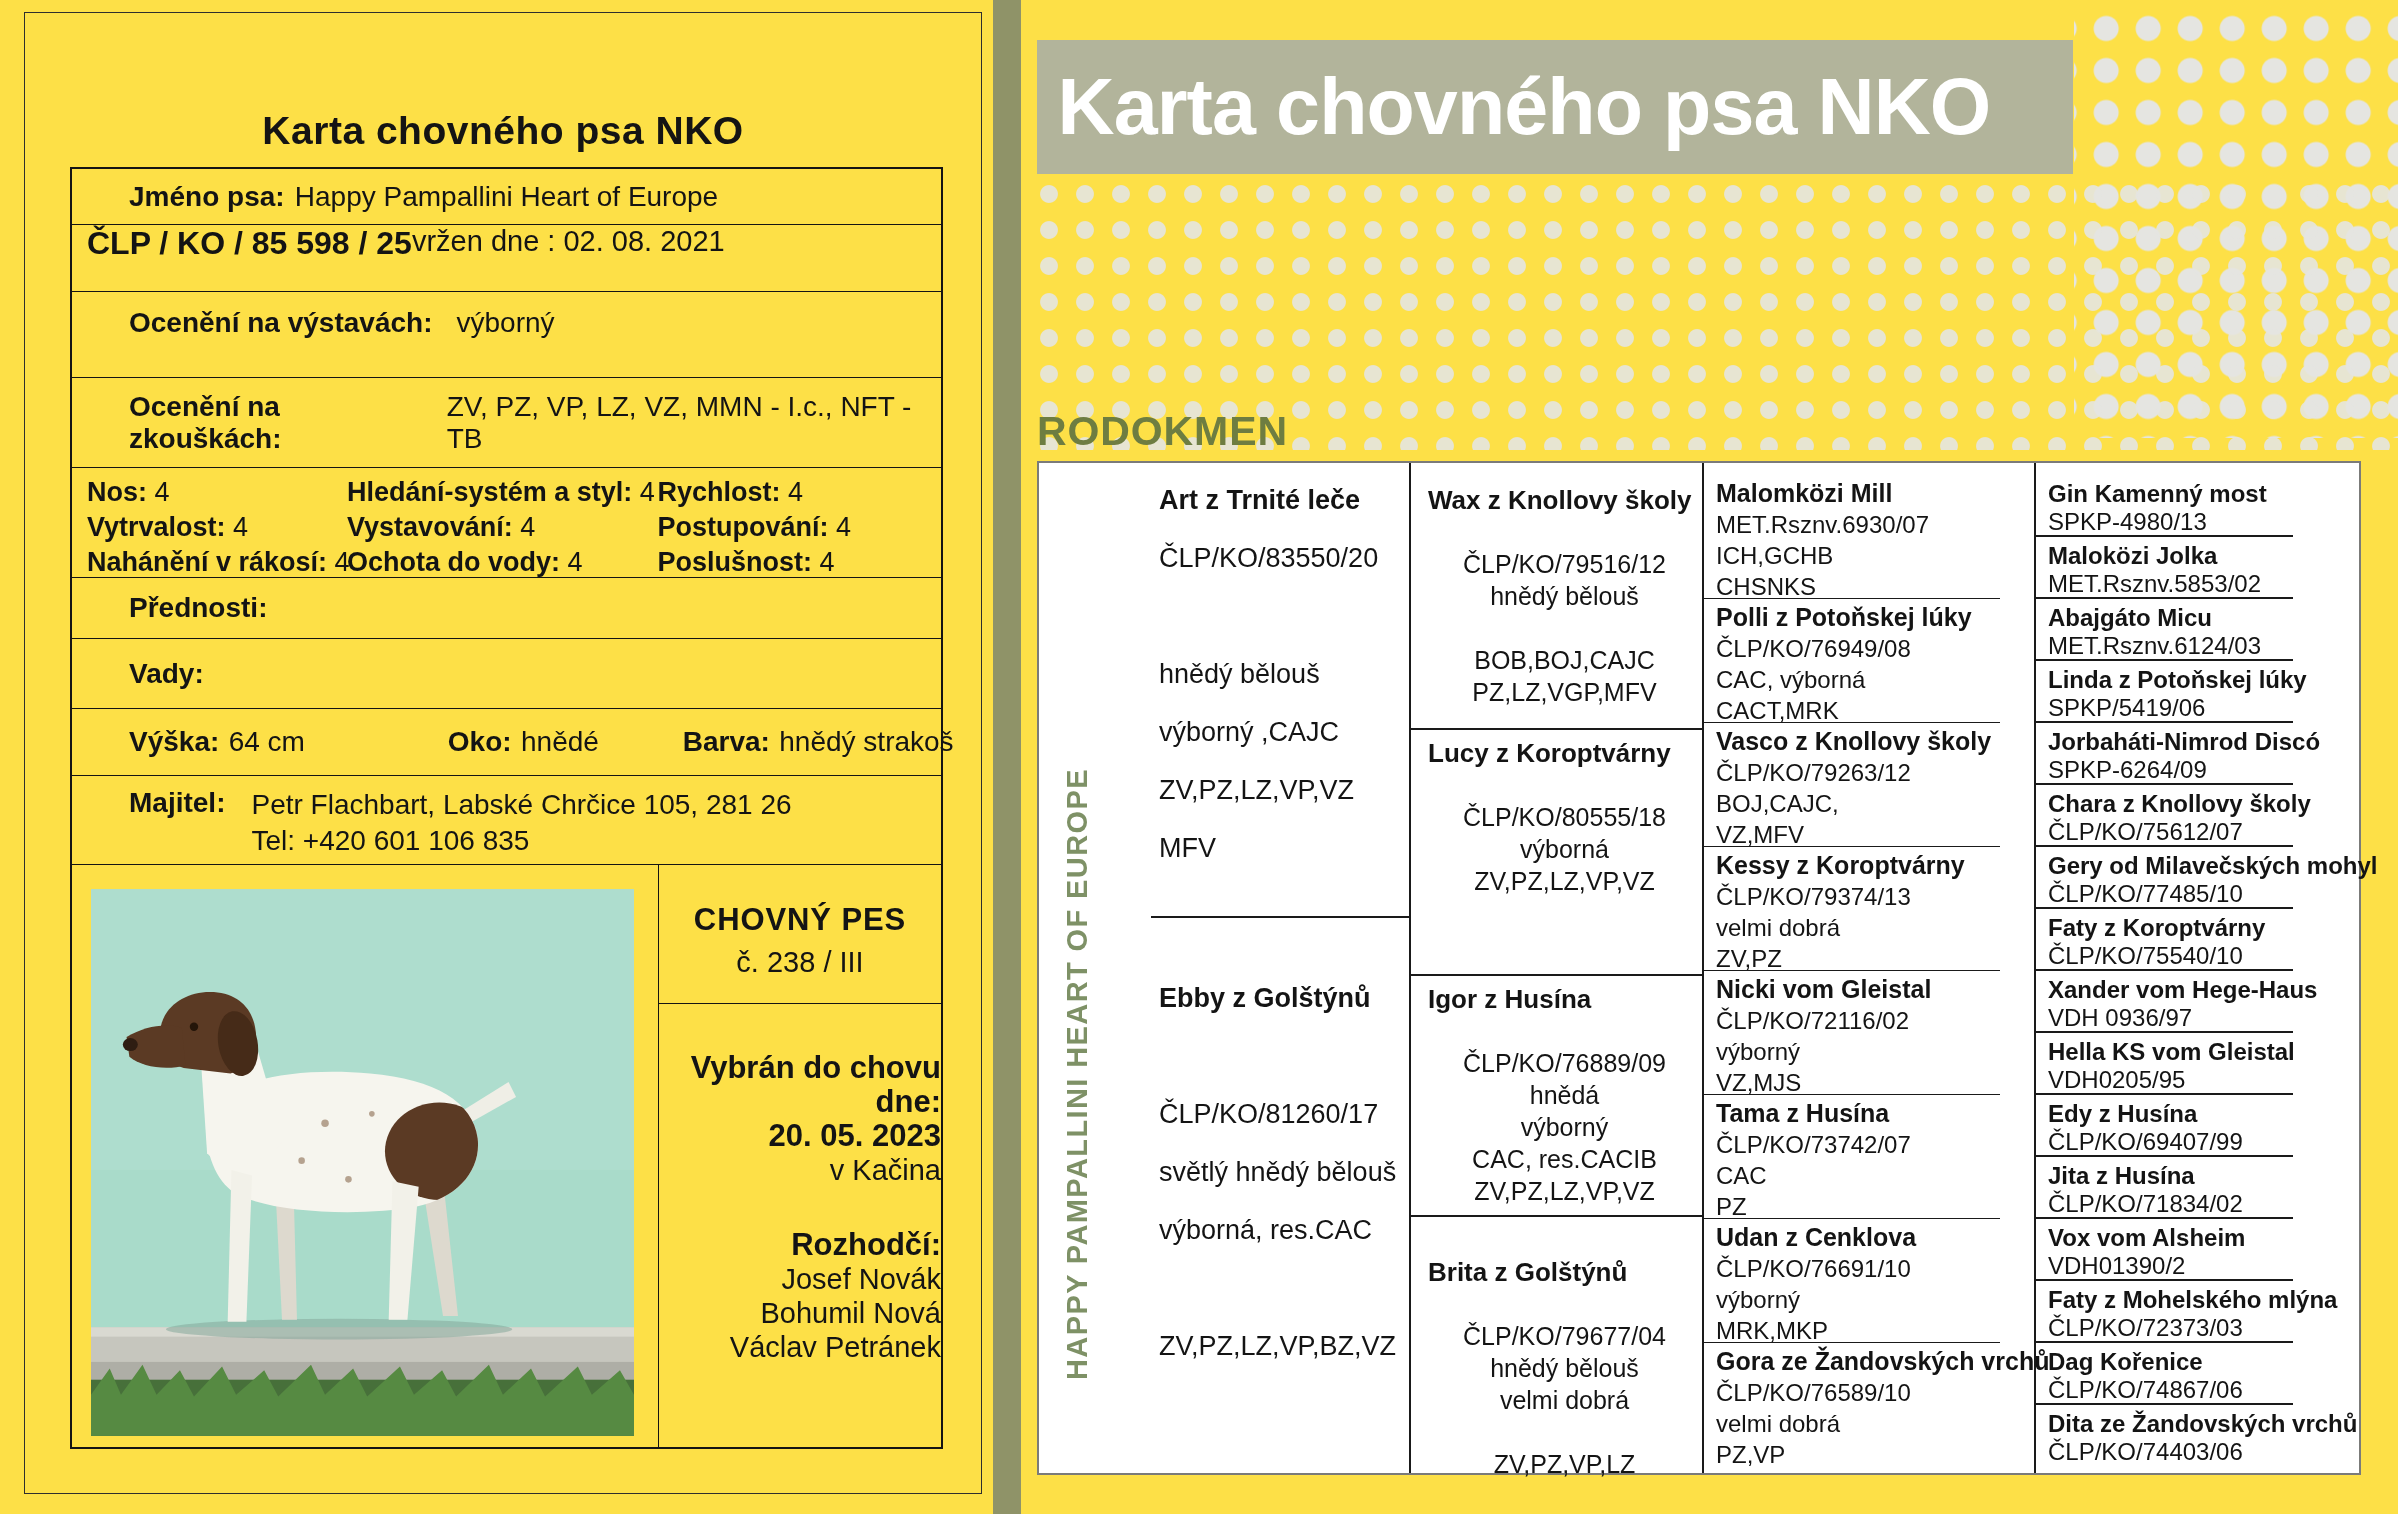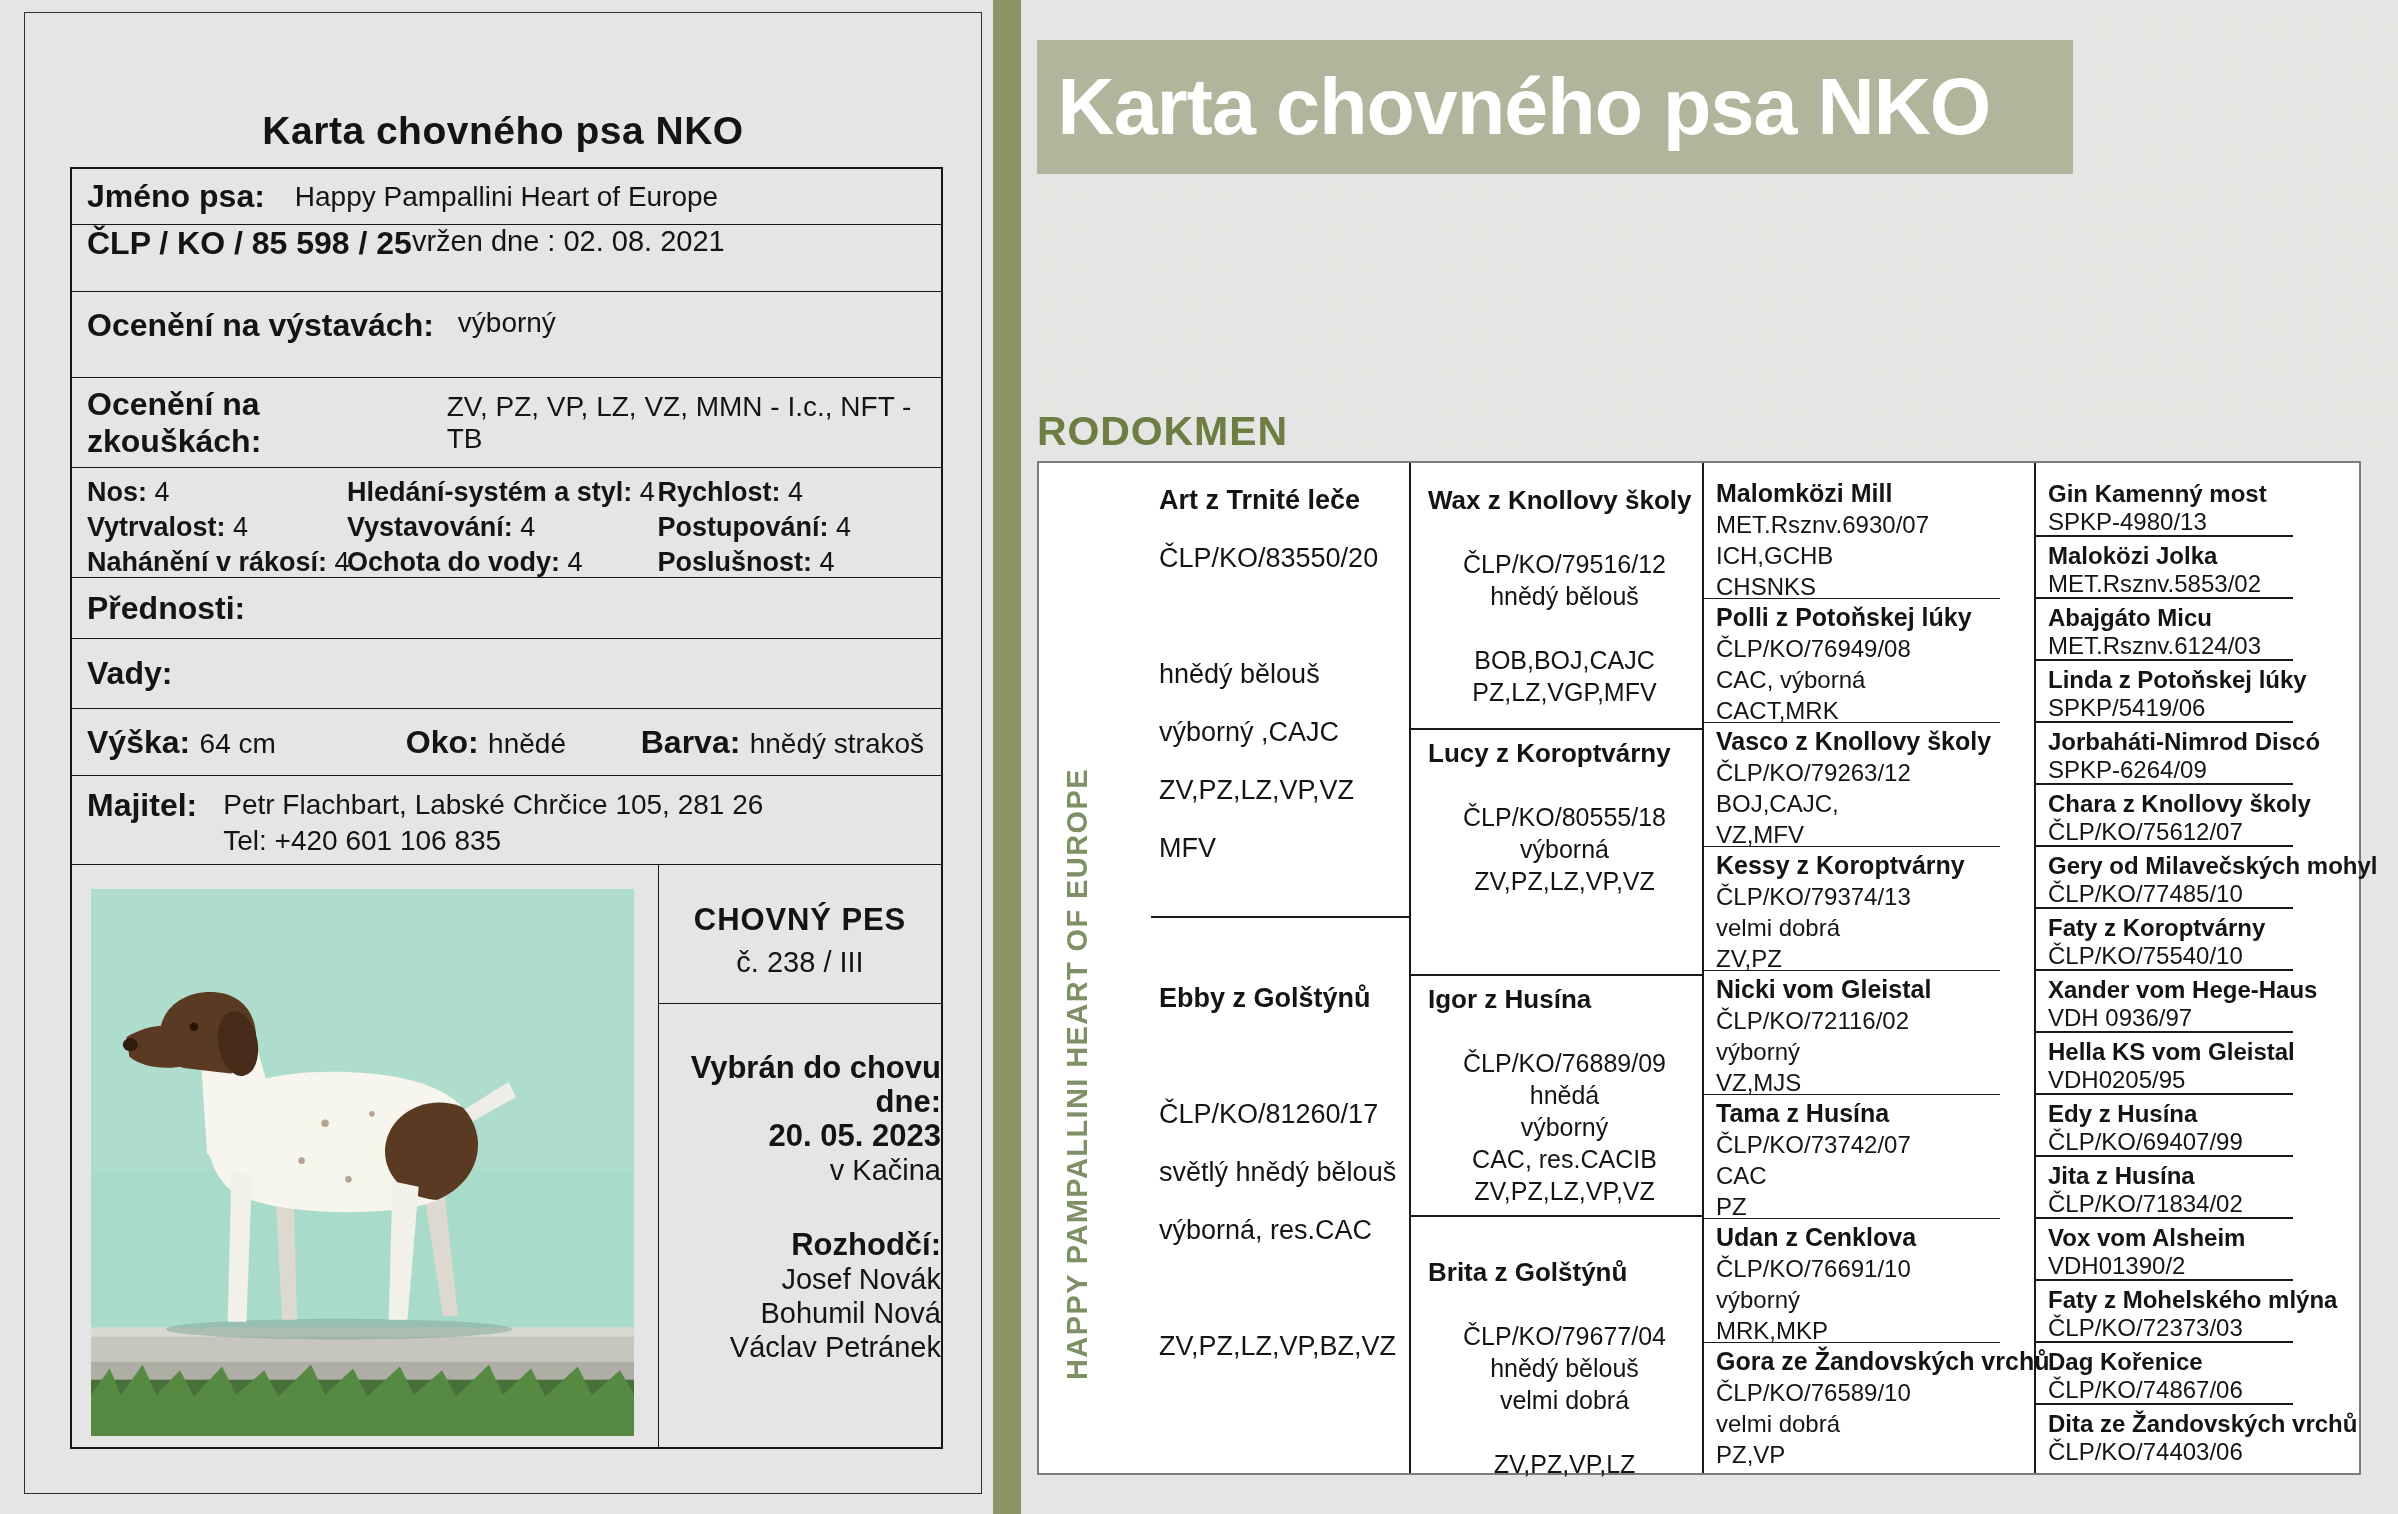--- a/index.html
+++ b/index.html
@@ -1,28 +1,28 @@
 <!DOCTYPE html>
 <html style="--banner_bg: #b2b49b; --divider_band: #8f9368; --heading_green: #6e7d41; --name_green: #7e9166; --dots: #e5e5e1; --box_border: #7b7b79; --photo_bg: #a9dbca; --grass_green: #47703a; --dog_brown: #5b3a24;font-size:15px"><head>
 <meta charset="utf-8">
 <style>
   html,body{margin:0;padding:0;background:#fff;}
-  #canvas{position:relative;width:2399px;height:1515px;background:#e5e5e5;overflow:hidden;
+  #canvas{position:relative;width:2399px;height:1515px;background:#fde047;overflow:hidden;
           font-family:"Liberation Sans",sans-serif;color:#141414;}
 
   
   .page-frame{position:absolute;left:24px;top:12px;width:958px;height:1482px;
               border:1.9px solid #2e2e2e;box-sizing:border-box;}
   .card-title{position:absolute;left:24px;top:109px;width:958px;margin:0;text-align:center;
               font-size:39px;font-weight:700;letter-spacing:0.5px;}
   .card-table{position:absolute;left:70px;top:167px;width:873px;height:1282px;
               border:2.8px solid #141414;box-sizing:border-box;display:flex;flex-direction:column;}
   .trow{border-bottom:1.9px solid #141414;box-sizing:border-box;padding:0 15px;position:relative;}
   .trow:last-child{border-bottom:none;}
-  .lab{font-weight:700;font-size:32px;}
+  .lab{font-weight:700;font-size:28px;margin-left:42px;}
   .val{font-size:28px;}
   .r1{height:56px;display:flex;align-items:center;}
   .r1 .val-center{position:absolute;left:0;width:100%;text-align:center;font-size:28px;}
   .r1 .lab{position:relative;z-index:1;background:transparent;}
   .r2{height:67px;display:flex;}
   .r2 .reg{font-weight:700;font-size:32px;}
   .r2 .val{font-size:29px;}
   .r3{height:86px;display:flex;gap:24px;padding-top:15px;}
   .r4{height:90px;display:flex;gap:24px;align-items:center;}
   .r5{height:110px;display:grid;grid-template-columns:31% 37% 32%;align-content:start;

